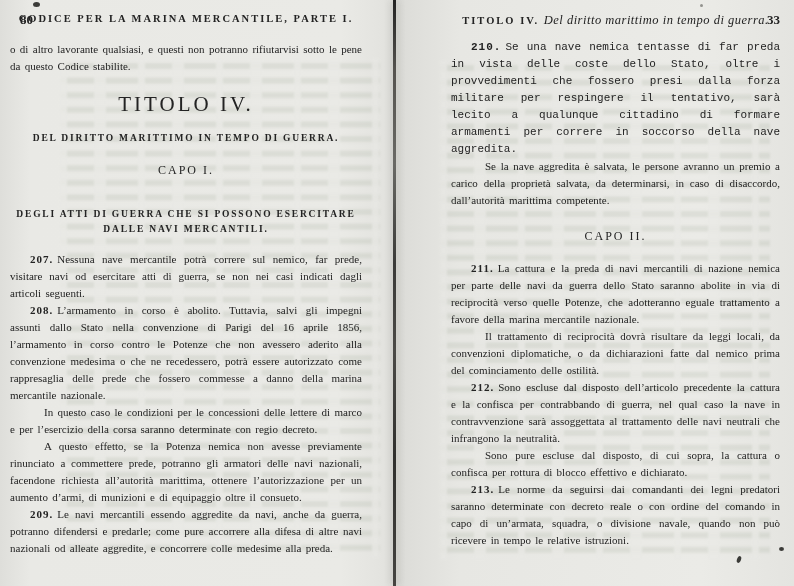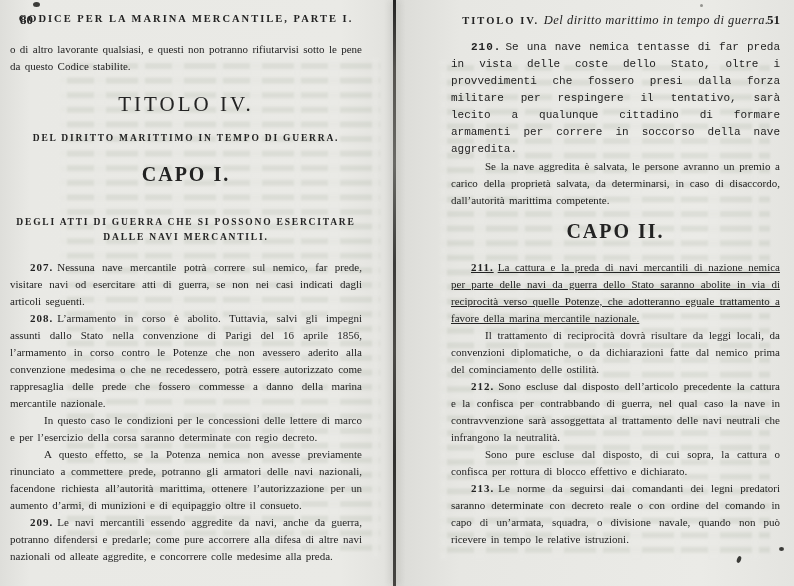--- a/index.html
+++ b/index.html
@@ -68,40 +68,40 @@
   .h-titolo{
     margin-top:17px;text-align:center;
     font-size:21px;letter-spacing:3px;font-weight:400;
   }
   .h-titolo-sub{
     margin-top:16px;text-align:center;
     font-size:9.5px;font-weight:700;letter-spacing:1.8px;
   }
   .h-capo{
     margin-top:20px;text-align:center;
-    font-size:20px;letter-spacing:2px;font-weight:700;
+    font-size:12px;letter-spacing:2px;font-weight:400;
   }
-  #page-right .h-capo{margin-top:11px;}
+  #page-right .h-capo{margin-top:20px;}
   .h-caposub{
     margin-top:29px;text-align:center;
     font-size:9.5px;font-weight:700;letter-spacing:1.8px;line-height:15px;
   }
   #page-right .h-caposub{margin-top:14px;}
   
   .body-text p{
     margin:0;
     font-size:11px;line-height:17px;
     text-align:justify;word-spacing:1.5px;
   }
   p.intro{margin-top:13px;}
   p.art{text-indent:20px;}
   p.cont{text-indent:34px;}
   p.first{margin-top:14px;}
   #page-right p.first{margin-top:11px;font-family:Liberation Mono, monospace;}
-  #page-right .after-capo{margin-top:16px;text-decoration:underline;}
+  #page-right .after-capo{margin-top:16px;}
   .artnum{font-weight:700;letter-spacing:1px;margin-right:4px;}
   .artnum:empty{margin:0;}
 </style>
 </head>
 <body>
 
 <div id="scan">
 
   <div class="bleed" id="bleed-left"></div>
   <div class="bleed" id="bleed-right"></div>
@@ -127,21 +127,21 @@
       <p class="art"><b class="artnum">209.</b><span>Le navi mercantili essendo aggredite da navi, anche da guerra, potranno difendersi e predarle; come pure accorrere alla difesa di altre navi nazionali od alleate aggredite, e concorrere colle medesime alla preda.</span></p>
     </div>
   </div>
 
   <div id="gutter"></div>
 
   <div class="page" id="page-right">
     <div class="running-header">
       <span>TITOLO IV.</span>
       <span class="run-italic">Del diritto marittimo in tempo di guerra.</span>
-      <span class="pgnum">51</span>
+      <span class="pgnum">33</span>
     </div>
     <div class="body-text">
       <p class="art first"><b class="artnum">210.</b><span>Se una nave nemica tentasse di far preda in vista delle coste dello Stato, oltre i provvedimenti che fossero presi dalla forza militare per respingere il tentativo, sarà lecito a qualunque cittadino di formare armamenti per correre in soccorso della nave aggredita.</span></p>
       <p class="cont">Se la nave aggredita è salvata, le persone avranno un premio a carico della proprietà salvata, da determinarsi, in caso di disaccordo, dall’autorità marittima competente.</p>
       <div class="h-capo">CAPO II.</div>
       <p class="art after-capo"><b class="artnum">211.</b><span>La cattura e la preda di navi mercantili di nazione nemica per parte delle navi da guerra dello Stato saranno abolite in via di reciprocità verso quelle Potenze, che adotteranno eguale trattamento a favore della marina mercantile nazionale.</span></p>
       <p class="cont">Il trattamento di reciprocità dovrà risultare da leggi locali, da convenzioni diplomatiche, o da dichiarazioni fatte dal nemico prima del cominciamento delle ostilità.</p>
       <p class="art"><b class="artnum">212.</b><span>Sono escluse dal disposto dell’articolo precedente la cattura e la confisca per contrabbando di guerra, nel qual caso la nave in contravvenzione sarà assoggettata al trattamento delle navi neutrali che infrangono la neutralità.</span></p>
       <p class="cont">Sono pure escluse dal disposto, di cui sopra, la cattura o confisca per rottura di blocco effettivo e dichiarato.</p>
       <p class="art"><b class="artnum">213.</b><span>Le norme da seguirsi dai comandanti dei legni predatori saranno determinate con decreto reale o con ordine del comando in capo di un’armata, squadra, o divisione navale, quando non può ricevere in tempo le relative istruzioni.</span></p>

